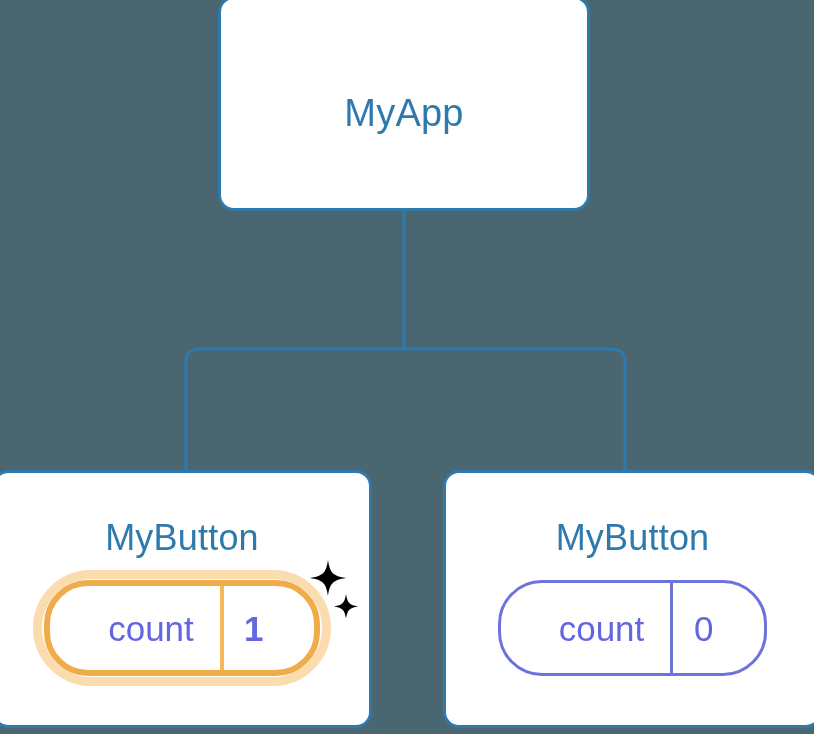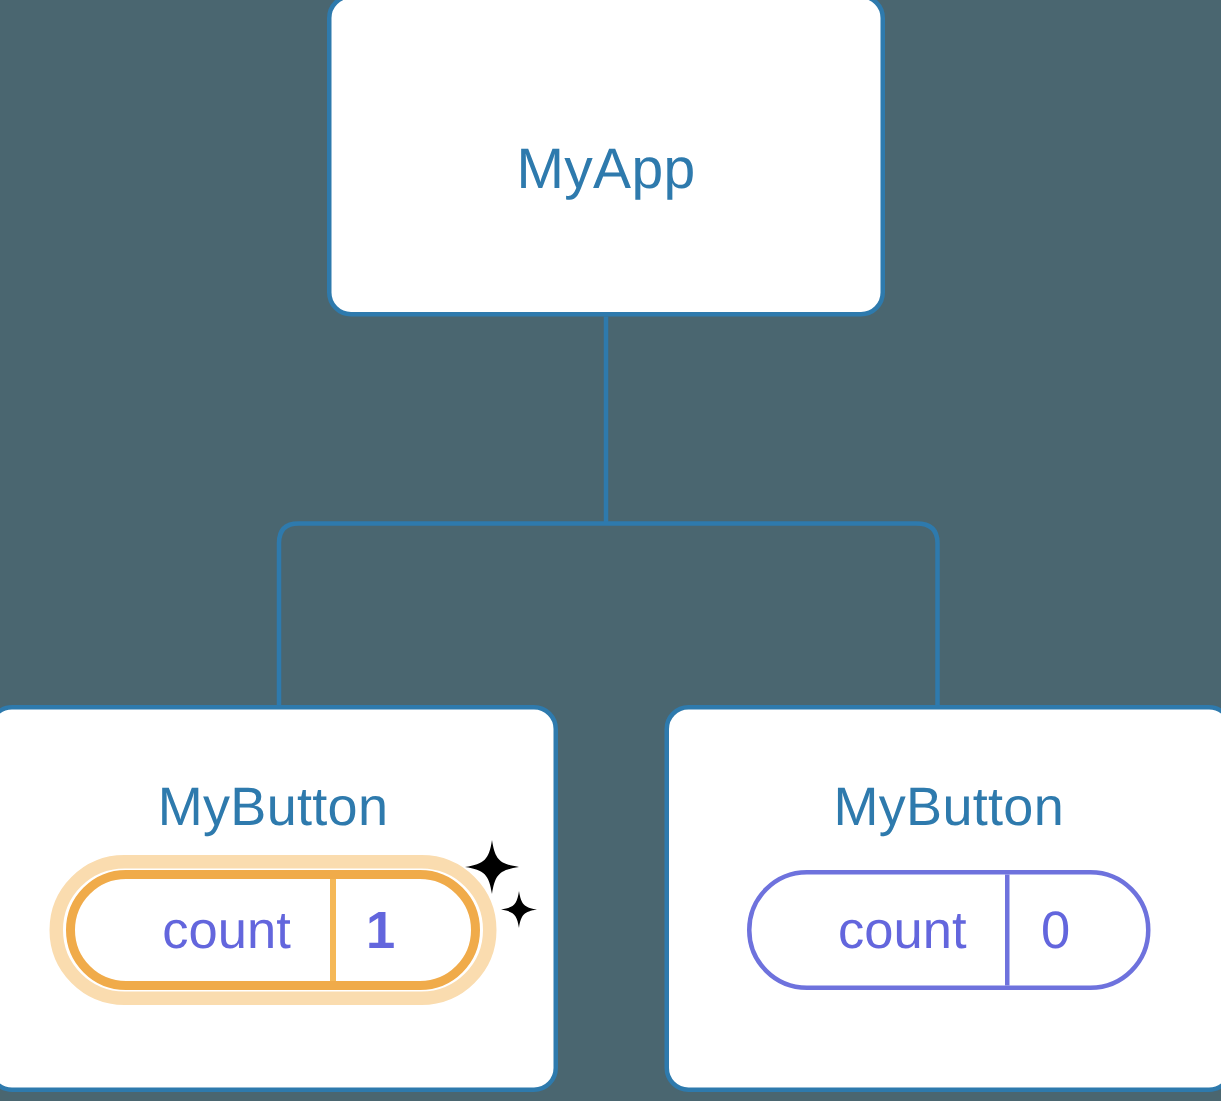--- a/index.html
+++ b/index.html
@@ -84,21 +84,21 @@
   .pill-wrap {
     position: relative;
     display: flex;
     justify-content: center;
     margin-top: 24px;
   }
   .pill {
     position: relative;
     display: flex;
     align-items: stretch;
-    height: 80px;
+    height: 96px;
     border: 3px solid #6e72dd;
     border-radius: 44px;
     box-sizing: border-box;
     background: transparent;
     z-index: 2;
   }
   .pill .prop-name,
   .pill .prop-value {
     display: flex;
     align-items: center;

